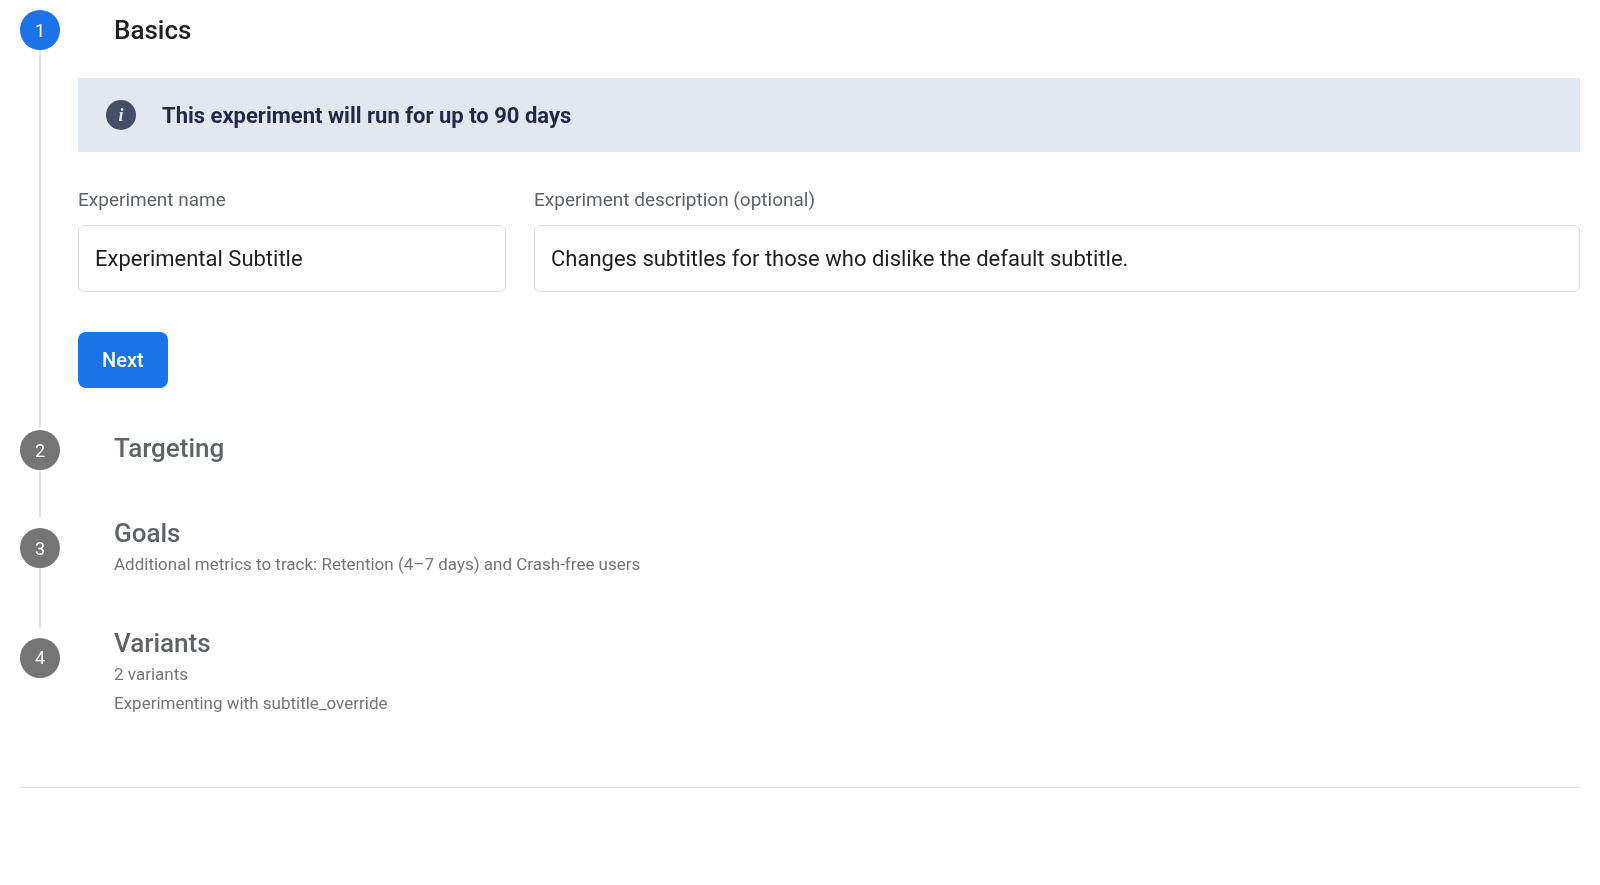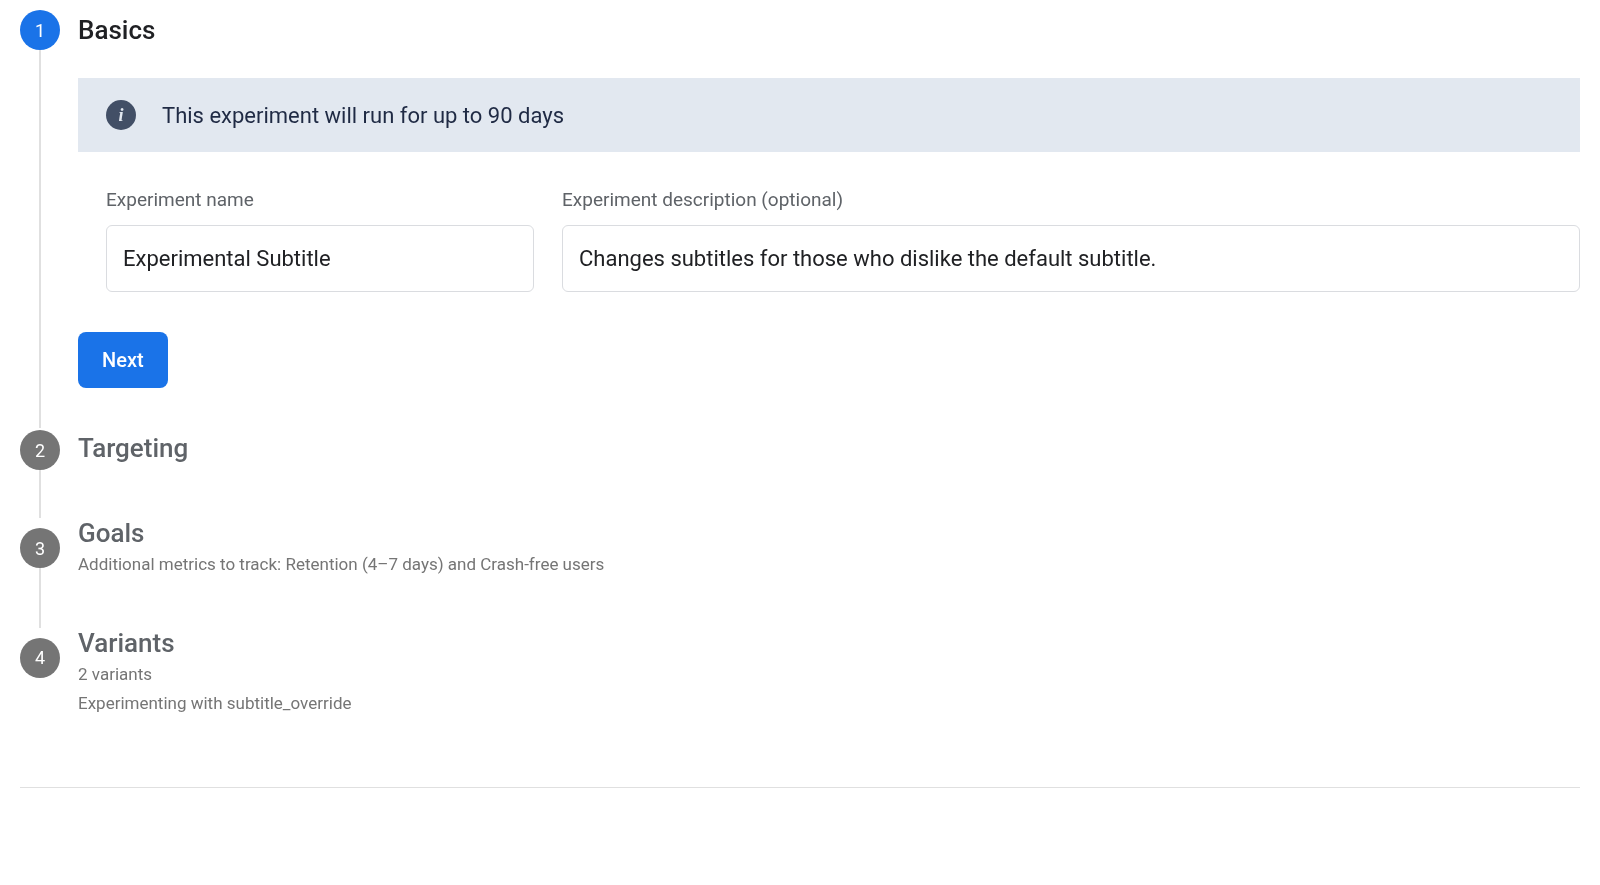--- a/index.html
+++ b/index.html
@@ -51,20 +51,21 @@
       background: #1a73e8;
     }
     .step-number.inactive {
       background: #757575;
     }
     .step-header {
       display: flex;
       flex-direction: column;
       min-height: 40px;
       justify-content: center;
+      margin-left: 36px;
     }
     .step-title {
       font-size: 26px;
       font-weight: 500;
       color: #202124;
     }
     .step-title.inactive {
       color: #5f6368;
     }
     .step-subtitle {
@@ -96,27 +97,26 @@
     .info-icon span {
       color: #e2e8f0;
       font-family: Georgia, serif;
       font-size: 18px;
       font-weight: bold;
       font-style: italic;
     }
     .info-text {
       font-size: 22px;
       color: #1f2a44;
-      font-weight: 400;
+      font-weight: 700;
     }
     .form-row {
       display: flex;
       gap: 28px;
       margin-top: 36px;
-      margin-left: 28px;
     }
     .form-group {
       display: flex;
       flex-direction: column;
     }
     .form-group.name {
       flex: 0 0 428px;
     }
     .form-group.desc {
       flex: 1;

